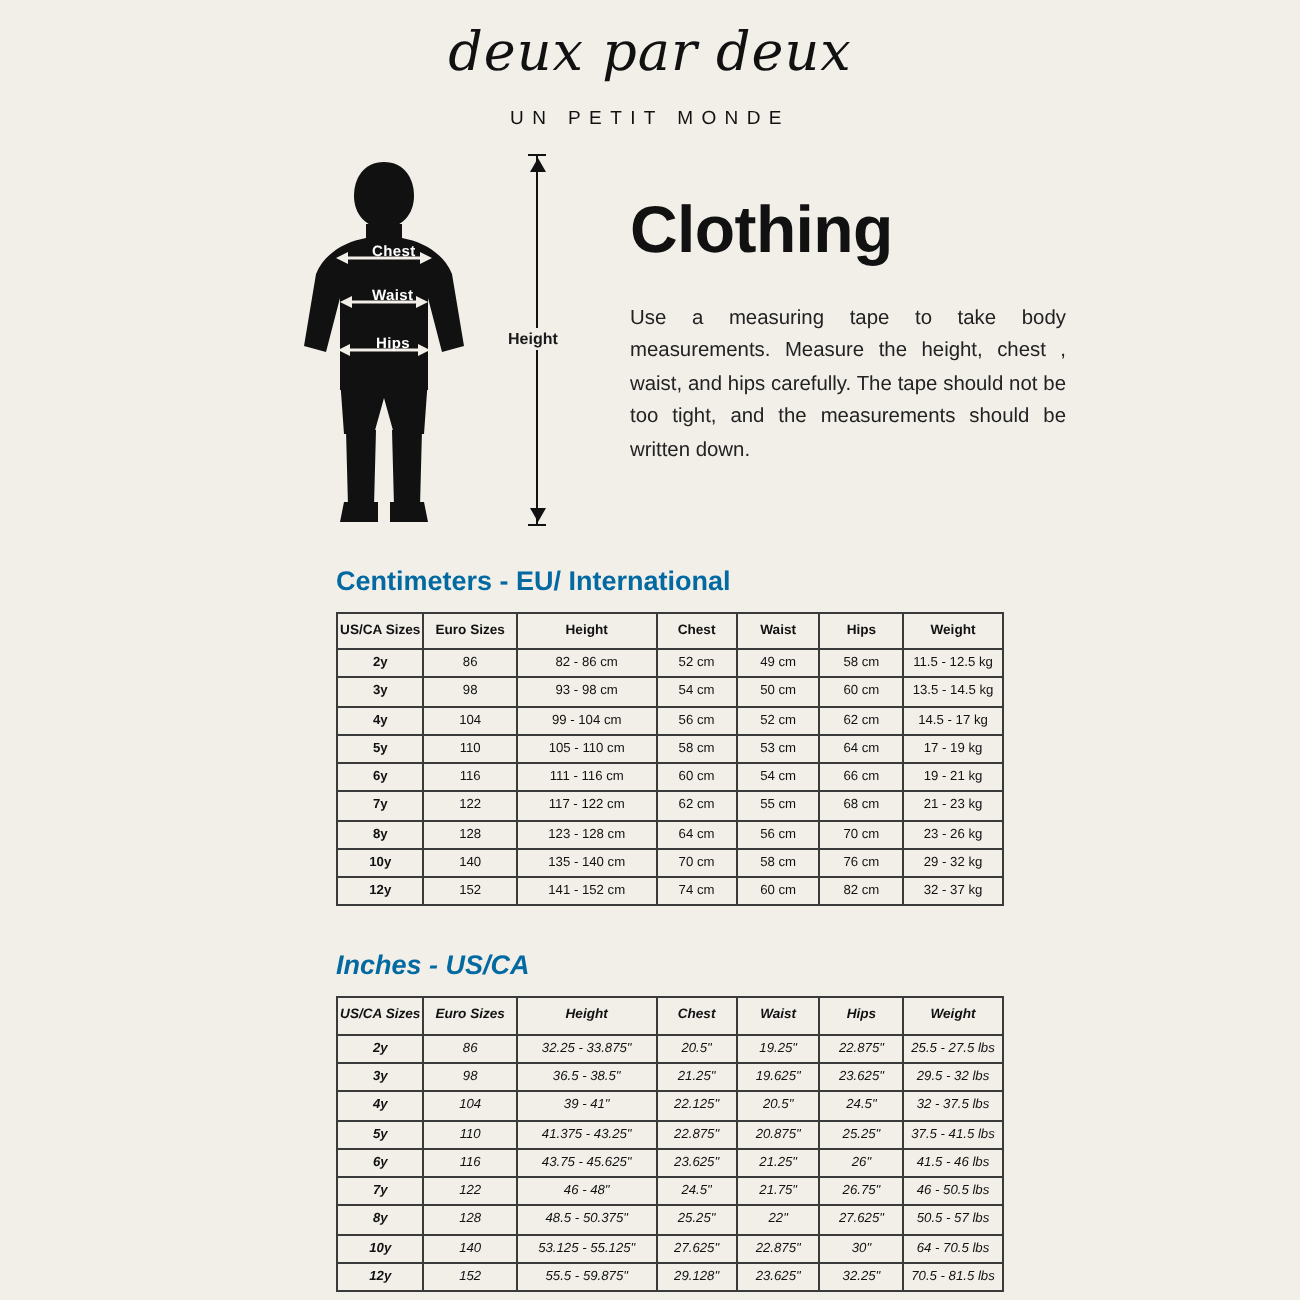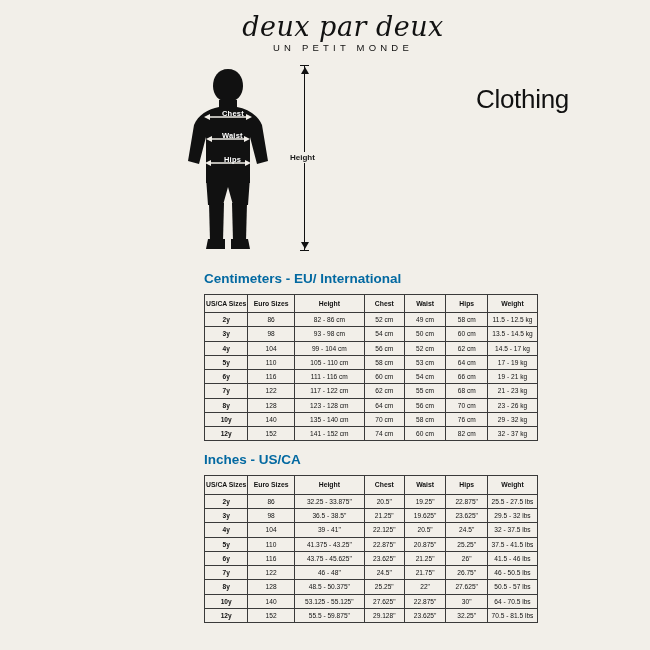--- a/index.html
+++ b/index.html
@@ -13,41 +13,40 @@
     font-family: "Liberation Sans", sans-serif;
     color: #1a1a1a;
     overflow: hidden;
   }
   .page {
     position: relative;
     width: 650px;
     height: 650px;
     background: #f2efe9;
     box-sizing: border-box;
-    padding-left: 36px;
   }
 
   
   .brand {
     text-align: center;
     padding-top: 12px;
   }
   .brand-name {
     font-family: "DejaVu Serif", serif;
     font-style: italic;
     font-size: 27px;
     letter-spacing: 0.5px;
     color: #111;
     line-height: 1.1;
   }
   .brand-sub {
     font-size: 9.5px;
     letter-spacing: 4.2px;
     color: #111;
-    margin-top: 0;
+    margin-top: 12px;
   }
 
   
   .hero {
     position: relative;
     height: 200px;
     margin-top: 6px;
   }
   .figure-wrap {
     position: absolute;
@@ -103,44 +102,43 @@
     padding: 1px 2px;
   }
 
   .hero-text {
     position: absolute;
     left: 315px;
     top: 26px;
     width: 218px;
   }
   .hero-title {
-    font-size: 26px;
-    font-weight: normal;
+    font-size: 33px;
+    font-weight: bold;
     line-height: 1.12;
     letter-spacing: -0.3px;
     color: #111;
-    text-align: right;
   }
   .hero-desc {
     margin-top: 18px;
     font-size: 10.2px;
     line-height: 1.62;
     text-align: justify;
     color: #222;
   }
 
   
   .section-title {
     font-size: 13.5px;
     font-weight: bold;
     color: #0369a1;
     margin: 0 0 8px 168px;
   }
   .section-1 { margin-top: 12px; }
-  .section-2 { margin-top: 11px; }
+  .section-2 { margin-top: 22px; font-style: italic; }
 
   table.size-table {
     border-collapse: collapse;
     margin-left: 168px;
     width: 334px;
     background: transparent;
   }
   table.size-table th,
   table.size-table td {
     border: 1px solid #3a3a3a;
@@ -219,20 +217,21 @@
       <div class="arrow up"></div>
       <div class="arrow down"></div>
       <div class="cap bottom"></div>
     </div>
     <div class="height-label">Height</div>
 
     <div class="hero-text">
       <div class="hero-title">
         <div>Clothing</div>
       </div>
+      <div class="hero-desc">Use a measuring tape to take body measurements. Measure the height, chest , waist, and hips carefully. The tape should not be too tight, and the measurements should be written down.</div>
     </div>
   </div>
 
   <div class="section-1">
     <div class="section-title">Centimeters - EU/ International</div>
     <table class="size-table">
       <colgroup>
         <col class="c-size">
           <col class="c-euro">
           <col class="c-height">

